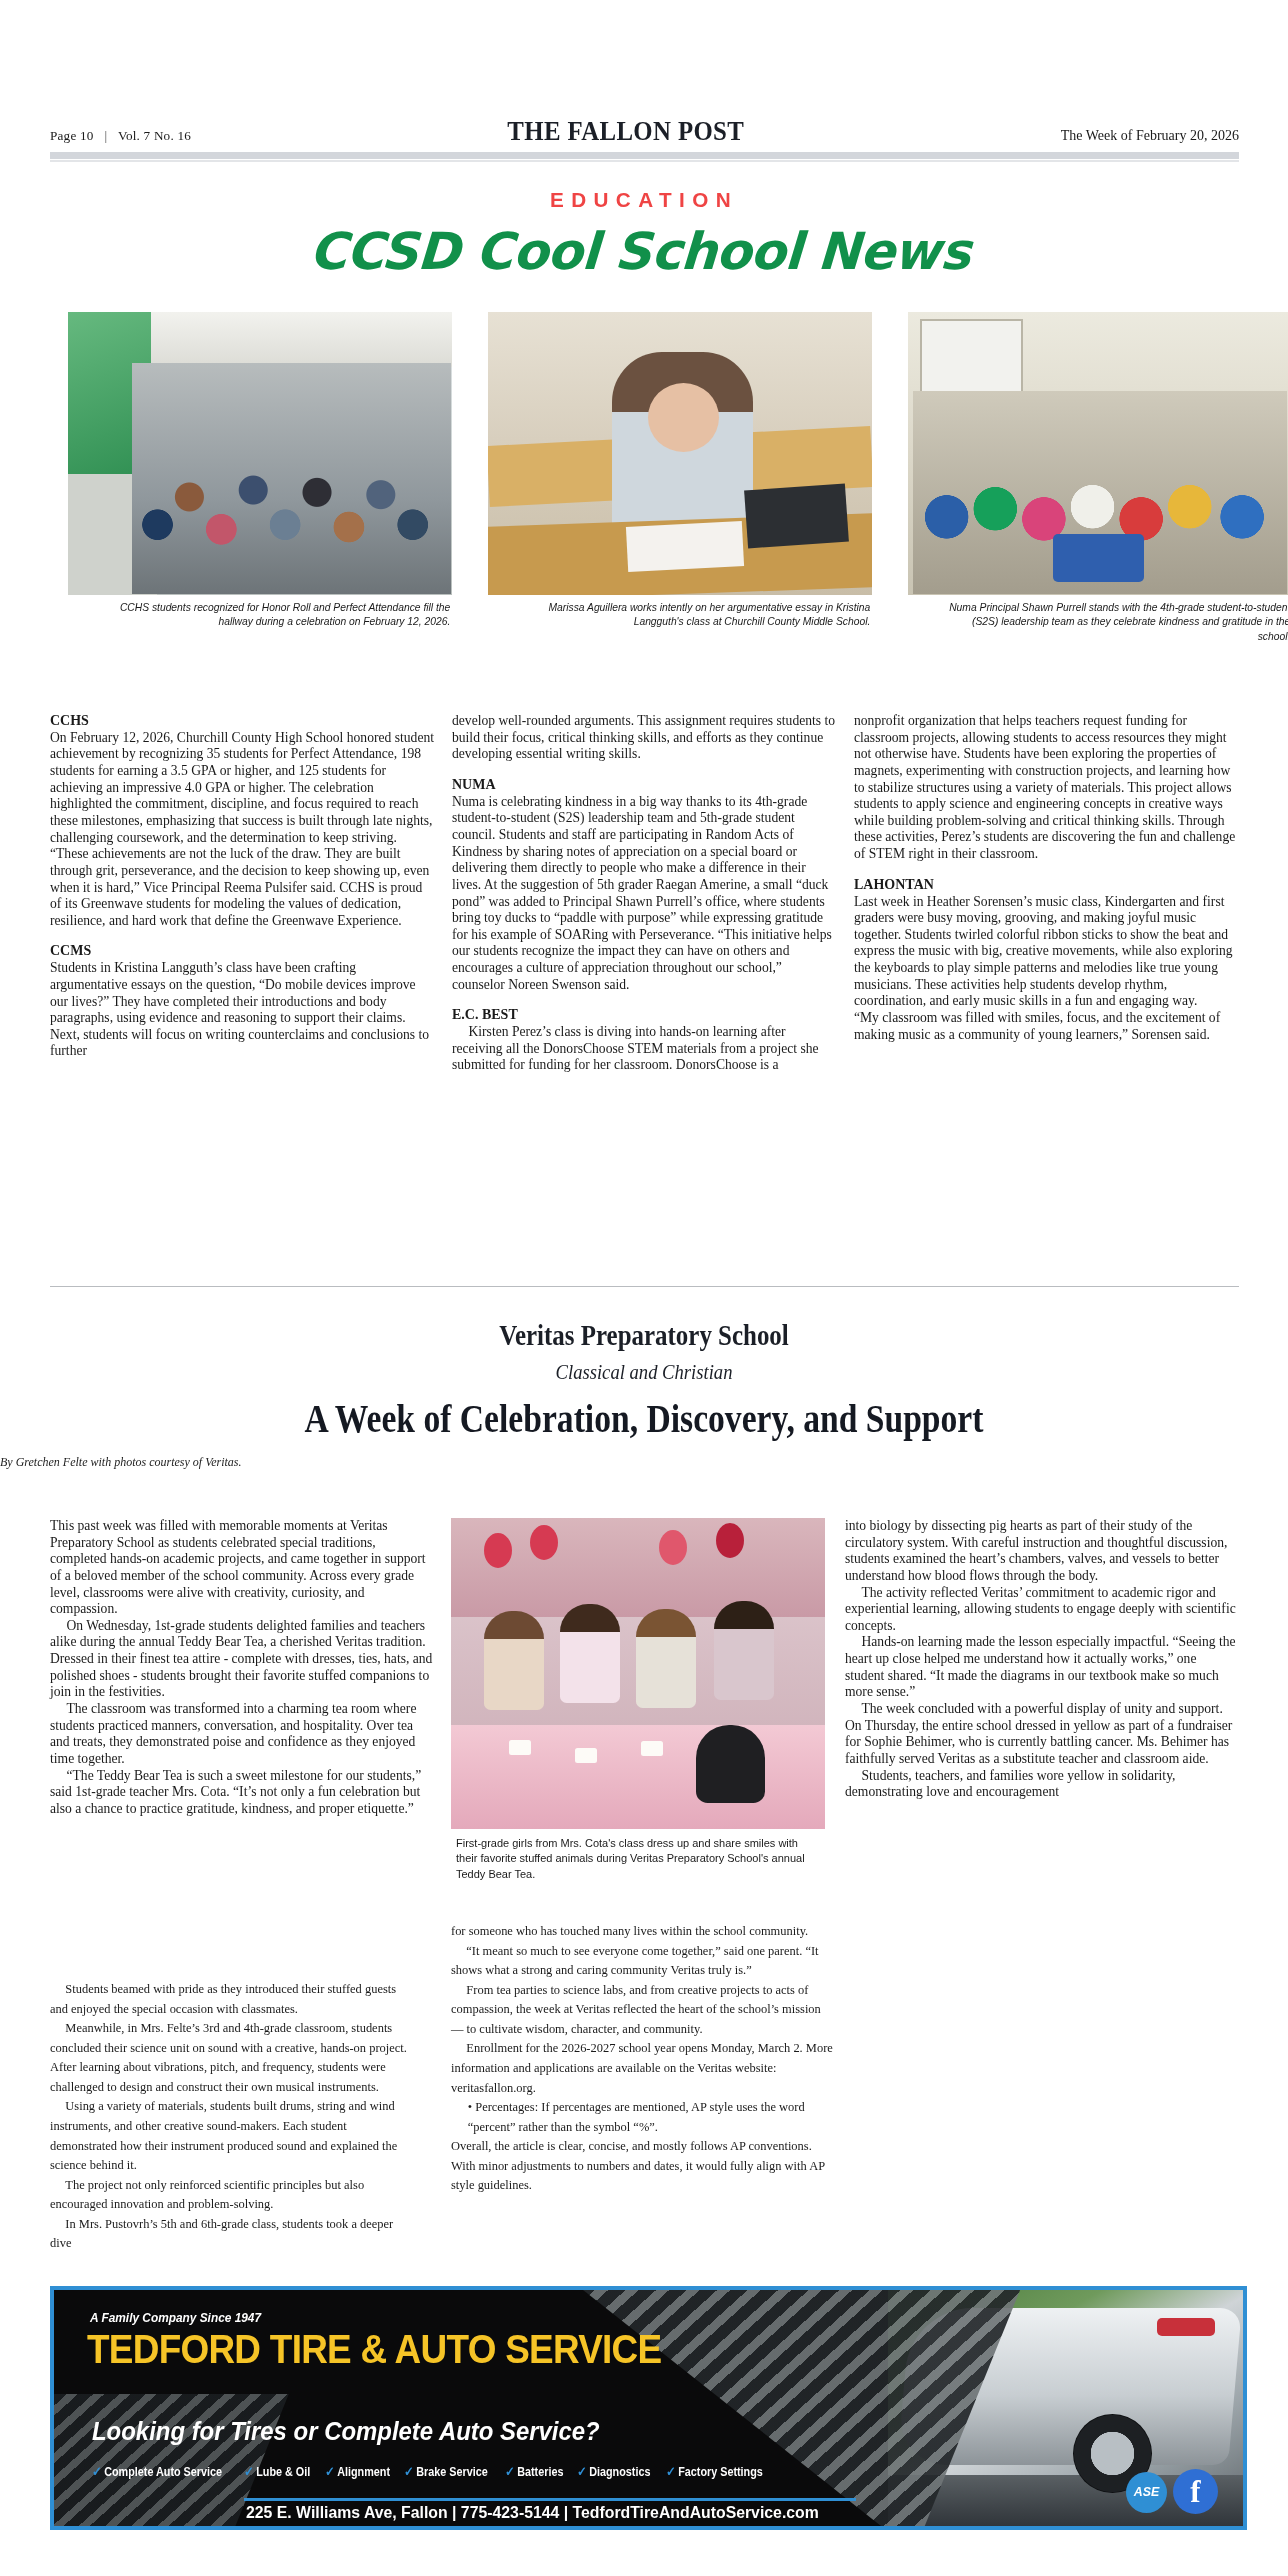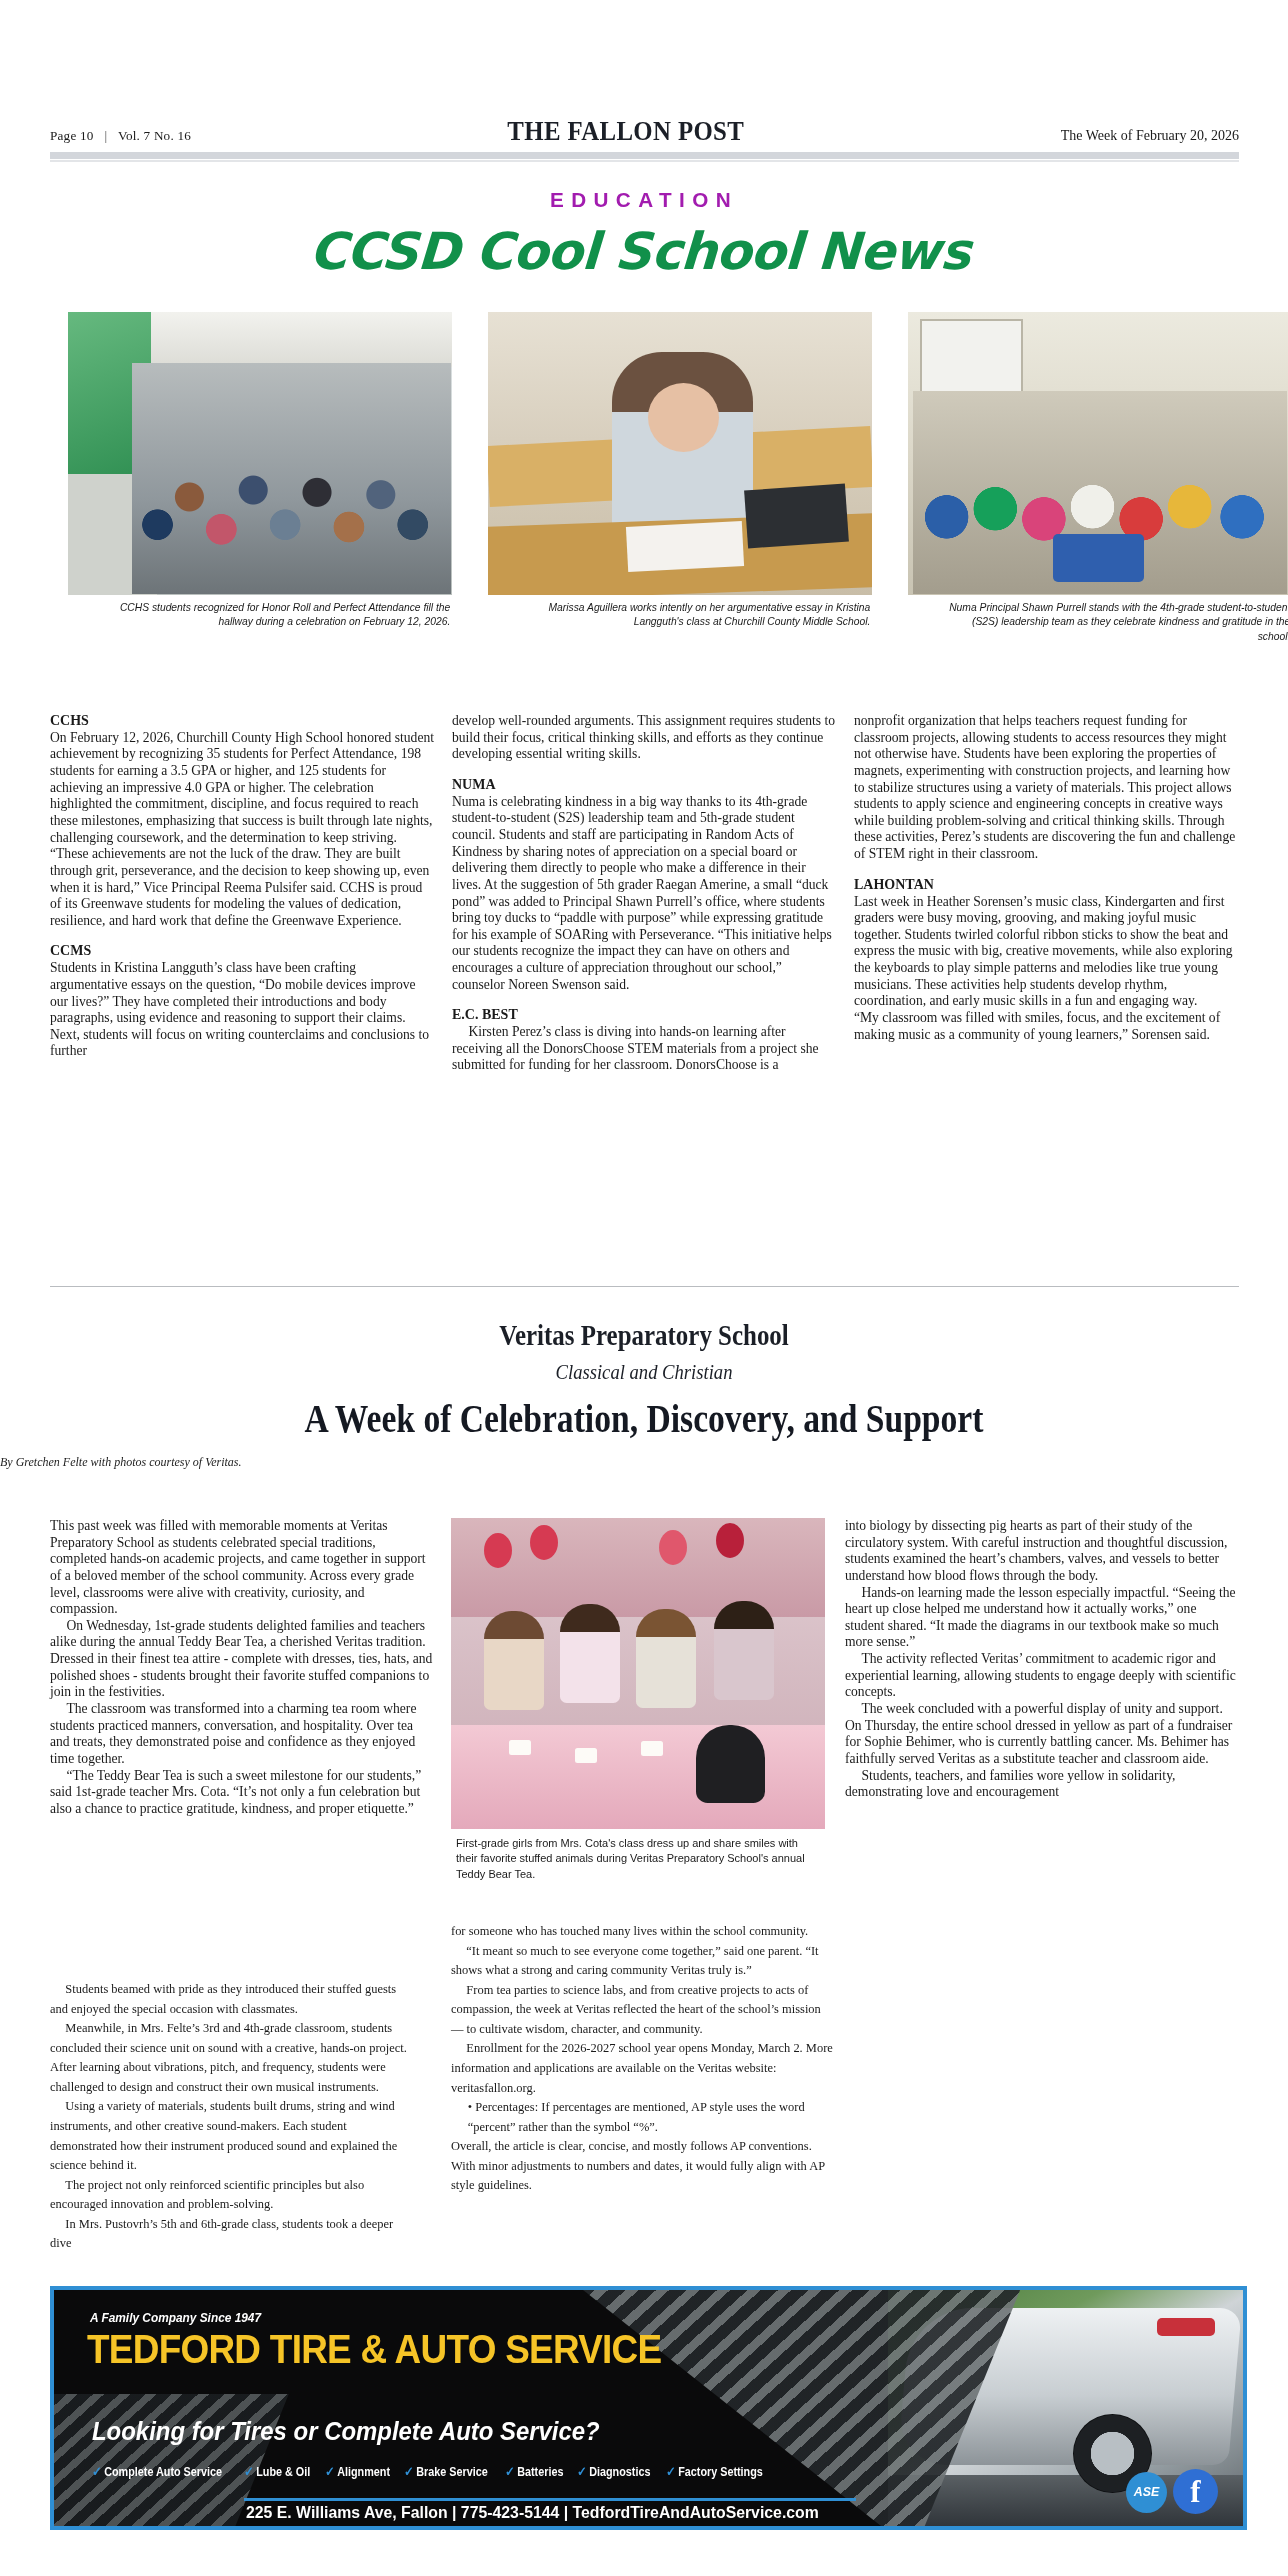--- a/index.html
+++ b/index.html
@@ -26,21 +26,21 @@
     white-space:nowrap;
   }
   .mast-right{font-size:14px;white-space:nowrap;}
   .mast-rule{position:absolute;left:50px;top:152px;width:1189px;height:6.6px;background:#d3d6db;}
   .mast-rule2{position:absolute;left:50px;top:160px;width:1189px;height:1.7px;background:#e3e5e8;}
 
   
   .edu-kicker{
     position:absolute;left:0;top:188px;width:1288px;text-align:center;
     font-family:"Liberation Sans",sans-serif;font-weight:bold;
-    font-size:20.7px;letter-spacing:7.4px;color:#a21caf;
+    font-size:20.7px;letter-spacing:7.4px;color:#ef4444;
   }
   .ccsd-script{
     position:absolute;left:0;top:222px;width:1288px;text-align:center;
     font-family:"DejaVu Sans",sans-serif;font-weight:bold;font-style:italic;
     font-size:51px;color:#11904a;letter-spacing:-0.8px;
     transform:skewX(-6deg);
   }
   .ccsd-credit{
     position:absolute;left:0;top:285px;width:1288px;text-align:center;
     font-family:"Liberation Serif",serif;font-style:italic;font-size:12.4px;color:#222;
@@ -311,22 +311,22 @@
       <div class="bear"></div>
       <div class="cup" style="left:58px;top:222px;"></div>
       <div class="cup" style="left:124px;top:230px;"></div>
       <div class="cup" style="left:190px;top:223px;"></div>
     </div>
     <div class="v-cap">First-grade girls from Mrs. Cota's class dress up and share smiles with their favorite stuffed animals during Veritas Preparatory School's annual Teddy Bear Tea.</div>
   </div>
 
   <div class="v-right">
     <p class="body">into biology by dissecting pig hearts as part of their study of the circulatory system. With careful instruction and thoughtful discussion, students examined the heart’s chambers, valves, and vessels to better understand how blood flows through the body.</p>
+    <p class="body ind">The activity reflected Veritas’ commitment to academic rigor and experiential learning, allowing students to engage deeply with scientific concepts.</p>
     <p class="body ind">Hands-on learning made the lesson especially impactful. “Seeing the heart up close helped me understand how it actually works,” one student shared. “It made the diagrams in our textbook make so much more sense.”</p>
-    <p class="body ind">The activity reflected Veritas’ commitment to academic rigor and experiential learning, allowing students to engage deeply with scientific concepts.</p>
     <p class="body ind">The week concluded with a powerful display of unity and support. On Thursday, the entire school dressed in yellow as part of a fundraiser for Sophie Behimer, who is currently battling cancer. Ms. Behimer has faithfully served Veritas as a substitute teacher and classroom aide.</p>
     <p class="body ind">Students, teachers, and families wore yellow in solidarity, demonstrating love and encouragement</p>
   </div>
 
   <div class="v-bot-left">
     <p class="cond ind">Students beamed with pride as they introduced their stuffed guests and enjoyed the special occasion with classmates.</p>
     <p class="cond ind">Meanwhile, in Mrs. Felte’s 3rd and 4th-grade classroom, students concluded their science unit on sound with a creative, hands-on project. After learning about vibrations, pitch, and frequency, students were challenged to design and construct their own musical instruments.</p>
     <p class="cond ind">Using a variety of materials, students built drums, string and wind instruments, and other creative sound-makers. Each student demonstrated how their instrument produced sound and explained the science behind it.</p>
     <p class="cond ind">The project not only reinforced scientific principles but also encouraged innovation and problem-solving.</p>
     <p class="cond ind">In Mrs. Pustovrh’s 5th and 6th-grade class, students took a deeper dive</p>

